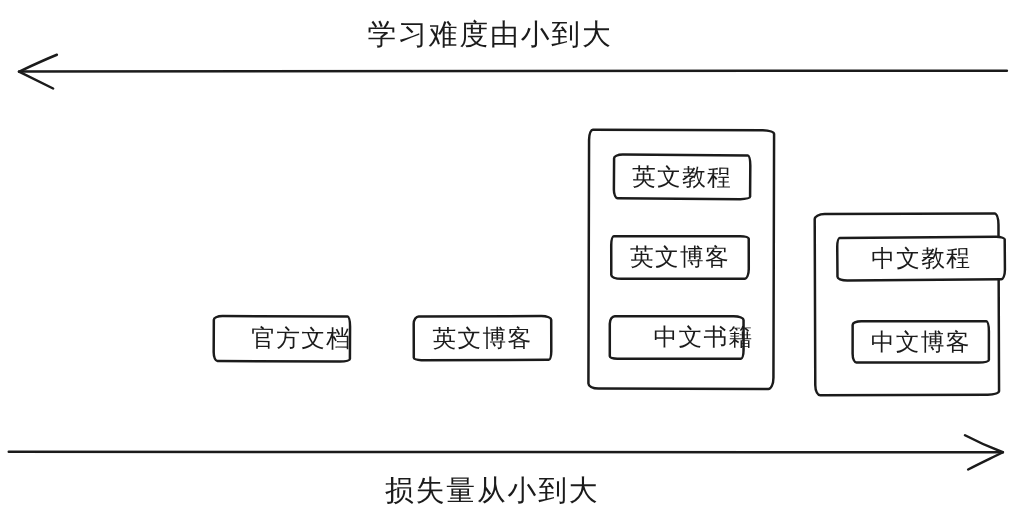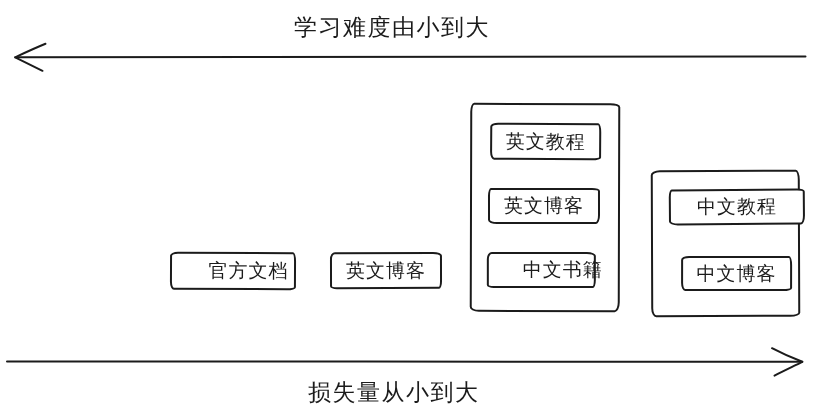--- a/index.html
+++ b/index.html
@@ -49,21 +49,21 @@
 
   .group {
     position: absolute;
     background: #ffffff;
     border: 2px solid #1b1b1b;
   }
   .group .box { position: absolute; }
 
   
   #node-source-code   { left: 12px;  top: 250px; width: 110px; height: 40px; }
-  #node-official-docs { left: 170px; top: 252px; width: 126px; height: 38px; padding-left: 31px; }
+  #node-official-docs { left: 170px; top: 252px; width: 111px; height: 38px; padding-left: 31px; }
   #node-english-books { left: 330px; top: 252px; width: 112px; height: 37px; }
 
   
   #group-english { left: 470px; top: 103px; width: 150px; height: 209px;
                    border-radius: 4px 10px 5px 9px / 9px 4px 10px 5px; transform: rotate(0.15deg); }
   #group-english .item-0 { left: 18px; top: 18px;  width: 111px; height: 37px; }
   #group-english .item-1 { left: 16px; top: 83px;  width: 112px; height: 36px; }
   #group-english .item-2 { left: 15px; top: 147px; width: 109px; height: 36px; padding-left: 43px; }
 
   

